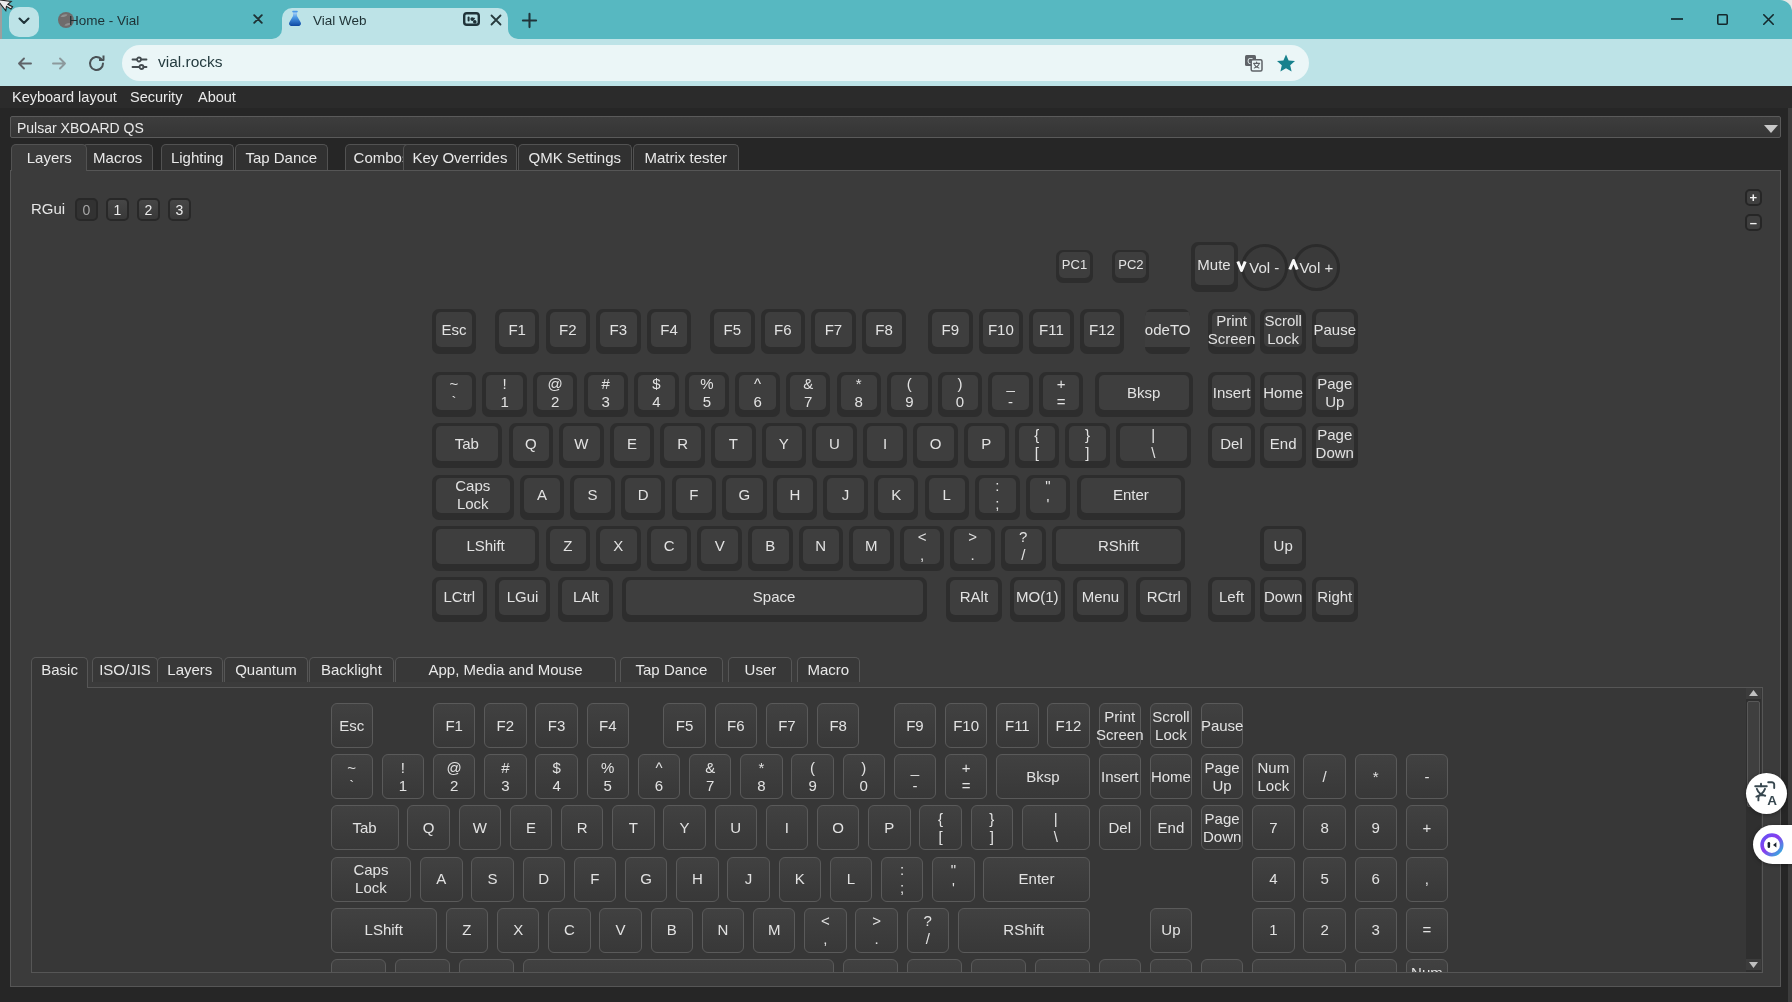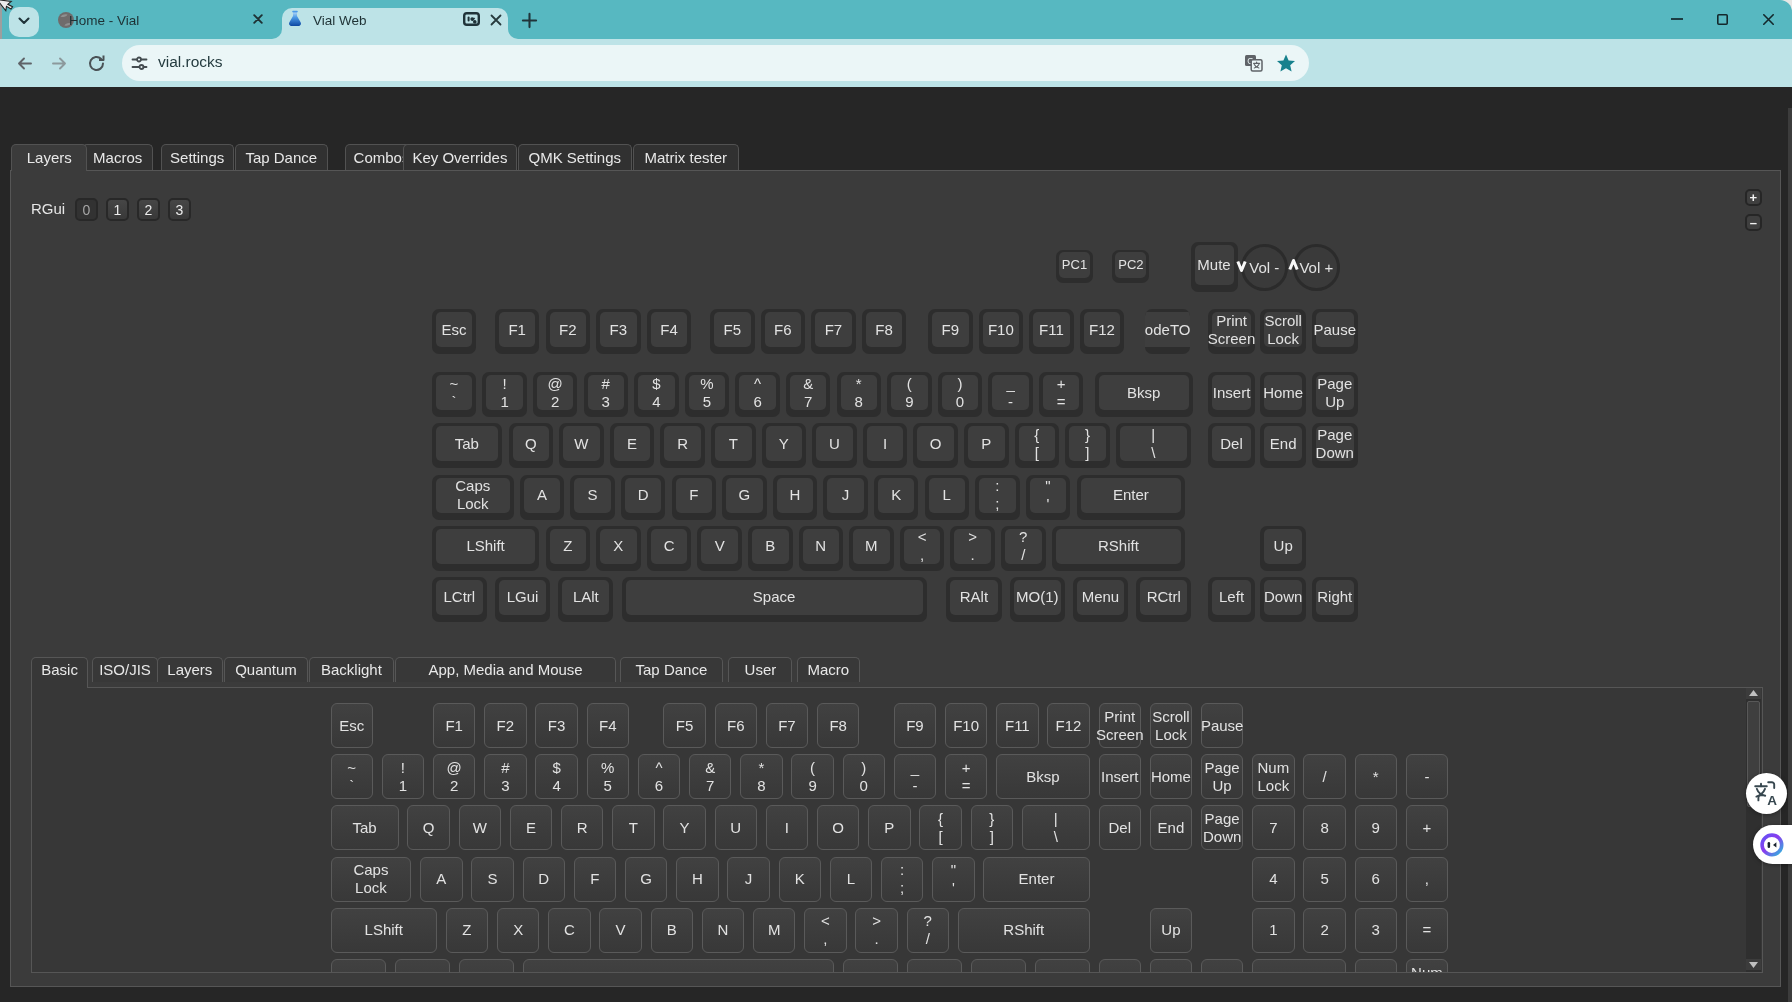--- a/index.html
+++ b/index.html
@@ -168,24 +168,35 @@
  <g stroke="#5F6368" stroke-width="1.2" fill="none" stroke-linecap="round">
   <path d="M9.6,9.3 h6"></path>
         <path d="M12.6,8.2 v1.1"></path>
   <path d="M10.3,10.6 c0.9,1.9 2.9,3.1 4.6,3.4"></path>
   <path d="M14.9,10.6 c-0.9,1.9 -2.9,3.1 -4.6,3.4"></path>
  </g>
 </svg>
 <svg class="abs" style="left:1276px;top:53px" width="20" height="20" viewBox="0 0 20 20">
  <path d="M10,1.5 L12.6,7.4 L19,8 L14.2,12.3 L15.6,18.6 L10,15.3 L4.4,18.6 L5.8,12.3 L1,8 L7.4,7.4 Z" fill="#17818D"></path>
 </svg>
-
+<div id="menubar">
+ <span style="left:12px">Keyboard layout</span>
+ <span style="left:130px">Security</span>
+ <span style="left:198px">About</span>
+</div>
+
+<div id="select">
+      <span class="txt">Pulsar XBOARD QS</span>
+ <svg class="abs" style="left:1753px;top:8px" width="14" height="8" viewBox="0 0 14 8">
+  <path d="M0,0 H14 L7,8 Z" fill="#C8C8C8"></path>
+      </svg>
+</div>
 <div class="tab sel" style="left:11.3px;width:76.0px">Layers</div>
 <div class="tab" style="left:82px;width:71.3px">Macros</div>
-<div class="tab" style="left:160.7px;width:73.0px">Settings</div>
+<div class="tab" style="left:160.7px;width:73.0px">Lighting</div>
 <div class="tab" style="left:234.8px;width:93.0px">Tap Dance</div>
 <div class="tab" style="left:345px;width:73.0px">Combos</div>
 <div class="tab" style="left:403.2px;width:113.5px">Key Overrides</div>
 <div class="tab" style="left:518.0px;width:113.5px">QMK Settings</div>
 <div class="tab" style="left:633.0px;width:105.5px">Matrix tester</div>
 <div id="panel"></div>
 <span id="layerlbl">RGui</span>
 <div class="lb on" style="left:74.9px">0</div>
 <div class="lb" style="left:106px">1</div>
 <div class="lb" style="left:137px">2</div>

